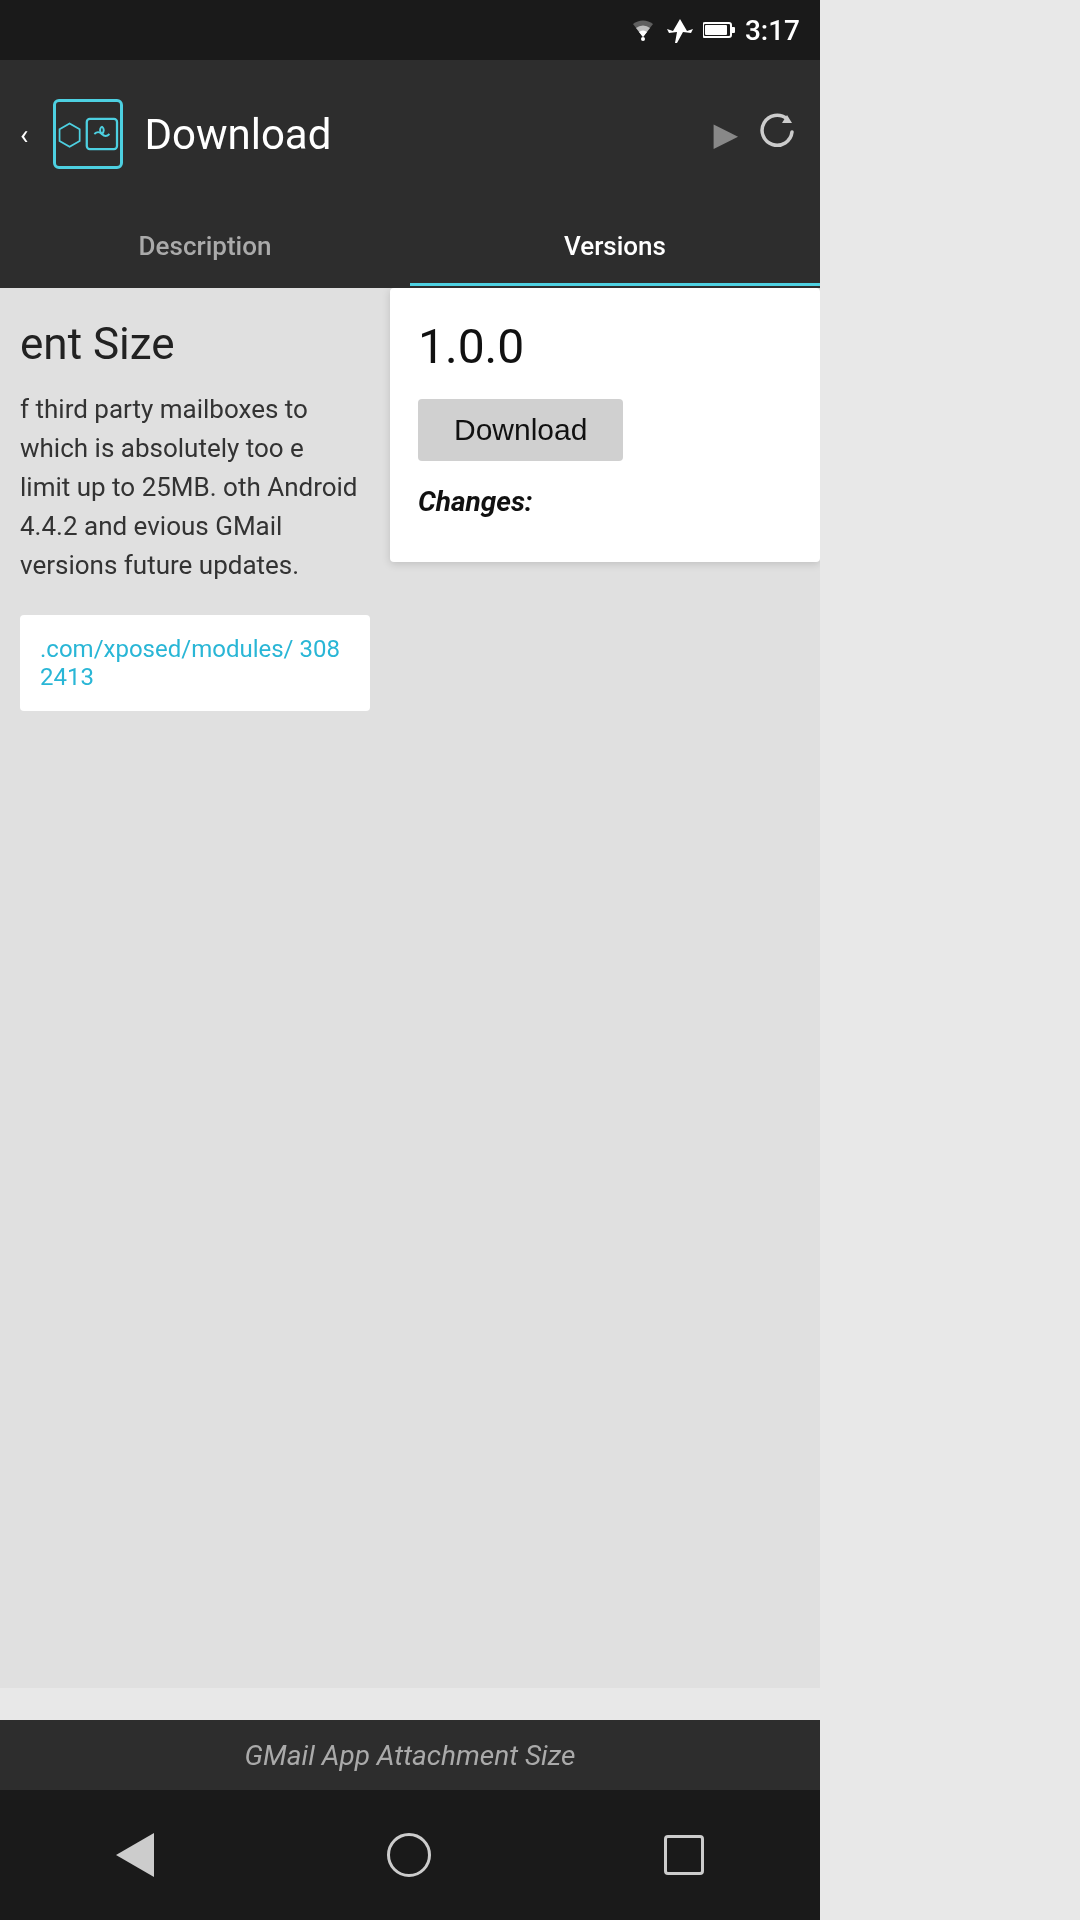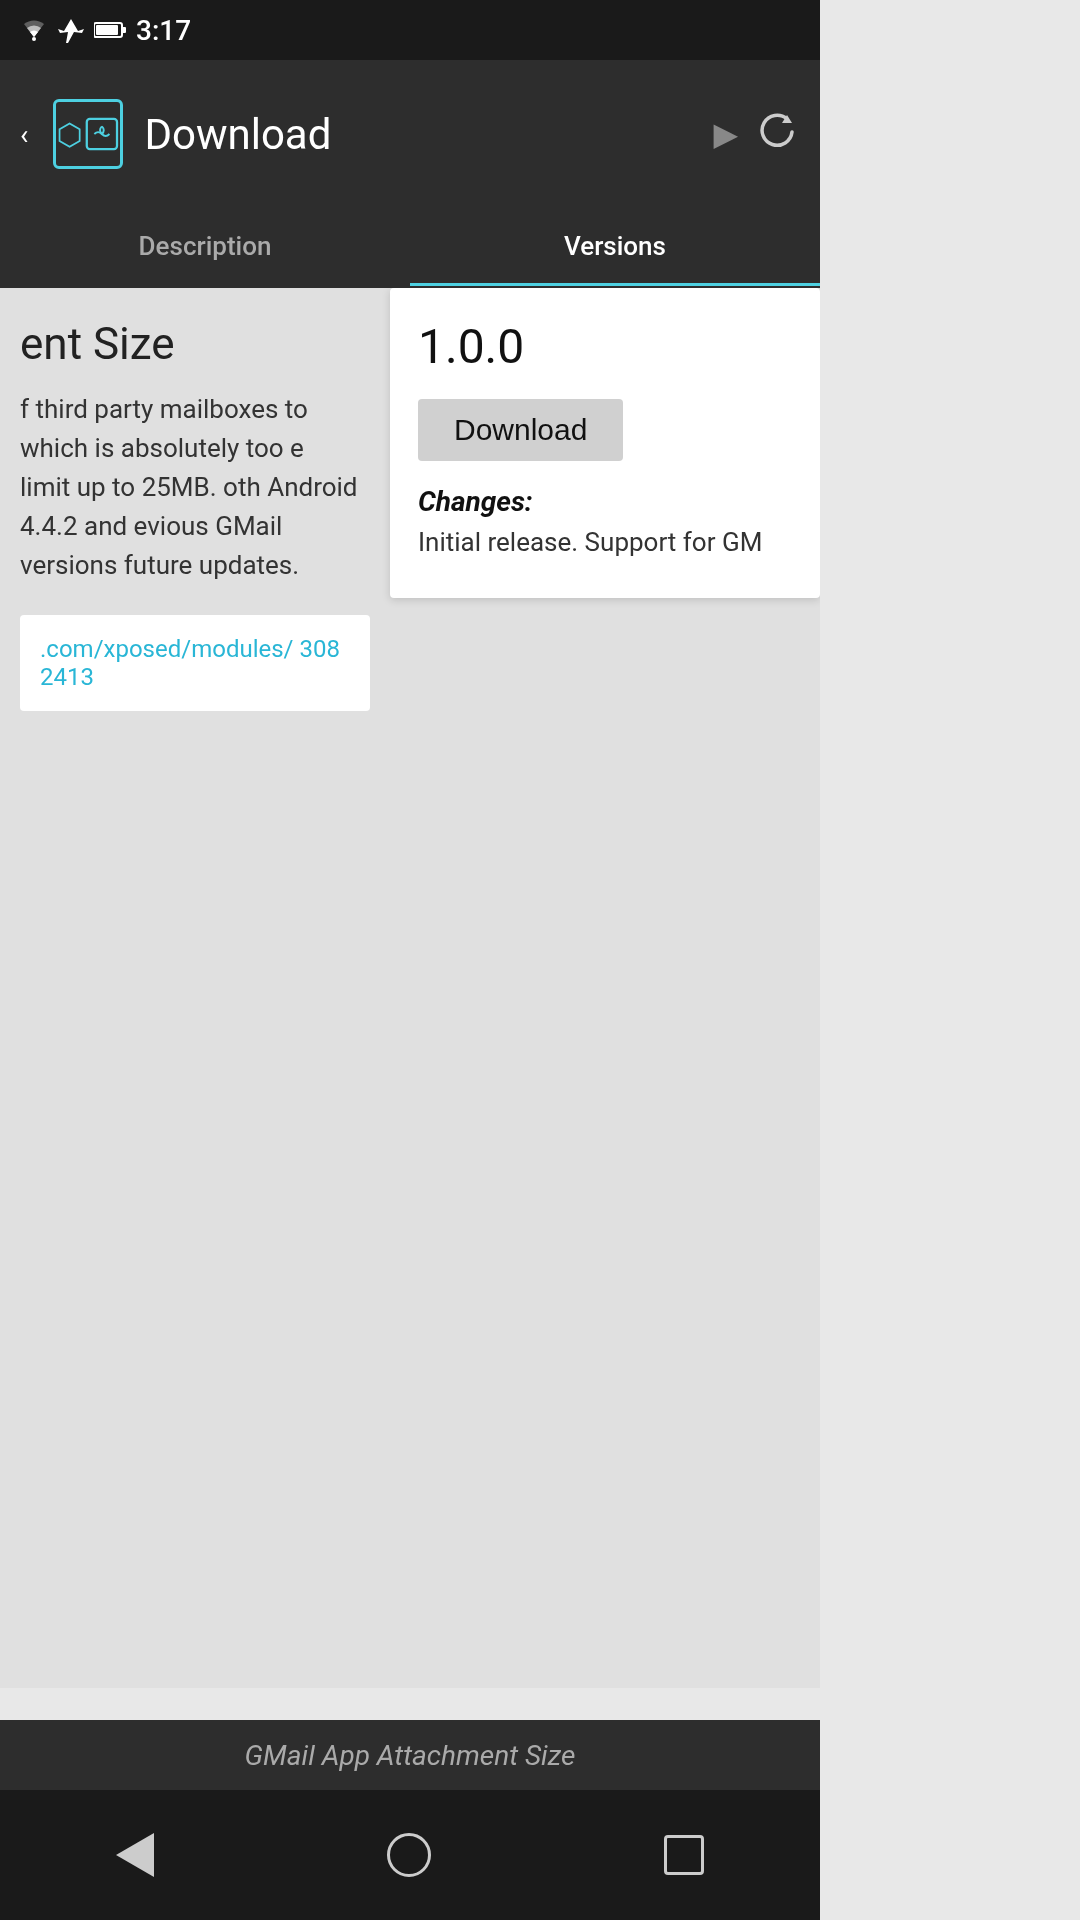--- a/index.html
+++ b/index.html
@@ -13,21 +13,21 @@
       position: relative;
     }
 
     
     .status-bar {
       width: 100%;
       height: 60px;
       background: #1a1a1a;
       display: flex;
       align-items: center;
-      justify-content: flex-start;
+      justify-content: flex-end;
       padding: 0 20px;
       gap: 12px;
     }
 
     .status-bar-icons {
       display: flex;
       align-items: center;
       gap: 10px;
     }
 
@@ -349,21 +349,20 @@
     <div class="link-card">
       <span class="link-text">.com/xposed/modules/
 3082413</span>
     </div>
   </div>
 
   <div class="version-card">
     <div class="version-number">1.0.0</div>
     <button class="download-btn">Download</button>
     <div class="changes-label">Changes:</div>
-    <div class="changes-text">Initial release. Support for GM</div>
   </div>
 
 </div>
 
 <div class="footer-bar">
   <span class="footer-text">GMail App Attachment Size</span>
 </div>
 
 <div class="bottom-nav">
   <div class="nav-btn">

